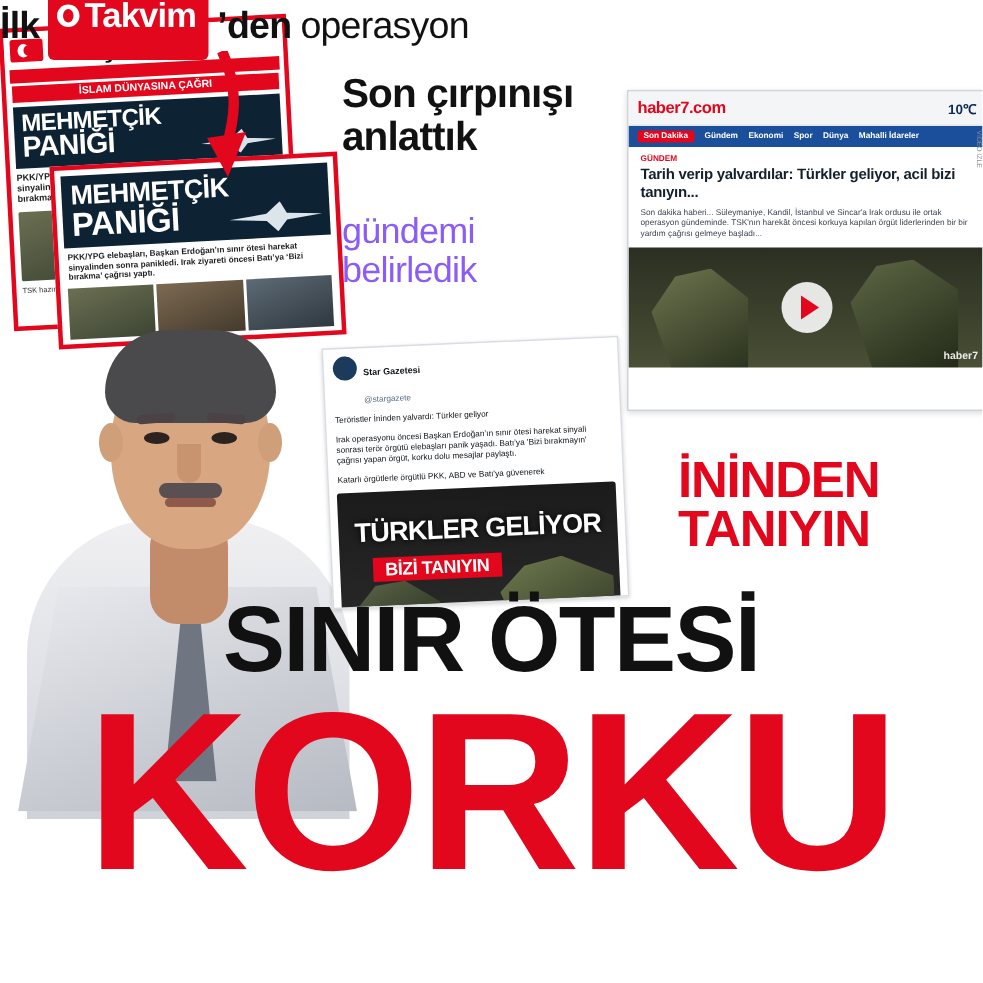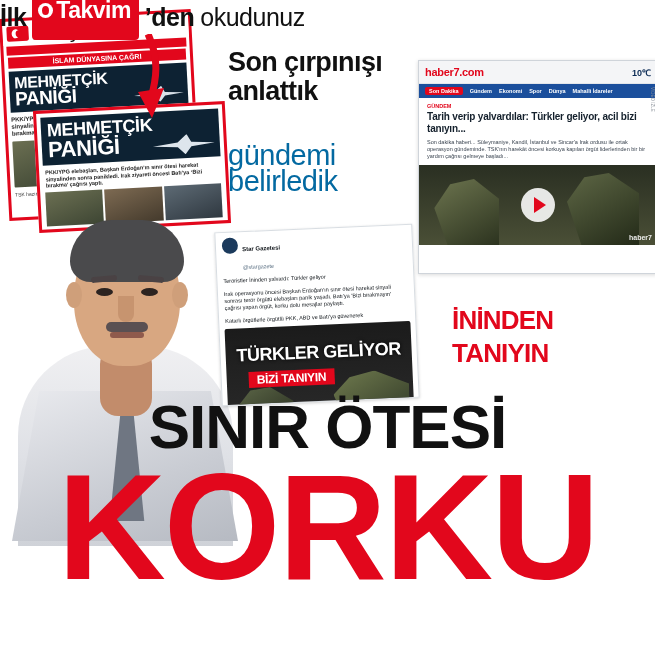--- a/index.html
+++ b/index.html
@@ -139,21 +139,21 @@
   
   .arrow{position:absolute;left:130px;top:34px;width:40px;height:90px;z-index:16;}
 
   
   .son{
     position:absolute;left:228px;top:48px;width:190px;z-index:25;
     font-size:27px;line-height:29px;font-weight:800;color:#111;letter-spacing:-.6px;
   }
   .gundemi{
     position:absolute;left:228px;top:142px;width:180px;z-index:25;
-    font-size:29px;line-height:26px;font-weight:400;color:#0369a1;letter-spacing:-.5px;
+    font-size:24px;line-height:26px;font-weight:400;color:#8b5cf6;letter-spacing:-.5px;
   }
 
   
   .tweet{
     position:absolute;left:218px;top:228px;width:196px;height:172px;
     background:#fff;border:1px solid #d8dde2;transform:rotate(-2.5deg);
     z-index:22;overflow:hidden;box-shadow:0 1px 3px rgba(0,0,0,.18);
   }
   .tw-head{display:flex;gap:4px;padding:5px 6px 2px 6px;align-items:flex-start;}
   .tw-avatar{width:16px;height:16px;border-radius:50%;background:#1b3a5c;flex:0 0 16px;}
@@ -197,36 +197,36 @@
     width:34px;height:34px;border-radius:50%;background:rgba(255,255,255,.88);
     display:flex;align-items:center;justify-content:center;
   }
   .br-play:after{content:"";border-left:12px solid #e2071c;border-top:8px solid transparent;border-bottom:8px solid transparent;margin-left:4px;}
   .br-watermark{position:absolute;right:5px;bottom:4px;font-size:7px;font-weight:800;color:#fff;opacity:.9;}
   .br-side{position:absolute;right:2px;top:26px;width:18px;font-size:4.5px;color:#8a9099;writing-mode:vertical-rl;}
 
   
   .ininden{
     position:absolute;left:452px;top:304px;width:200px;z-index:30;text-align:left;
-    font-size:26px;line-height:33px;font-weight:800;color:#e2071c;letter-spacing:-.8px;
+    font-size:34px;line-height:33px;font-weight:800;color:#e2071c;letter-spacing:-.8px;
   }
 </style>
 </head>
 <body>
 
 <div class="stage">
 
   <div class="topbar">
     <span class="t-ilk">İlk</span>
     <span class="takvim-logo">
       <span class="tk-mark"></span>
       <span class="tk-word">Takvim</span>
     </span>
     <span class="t-den">’den</span>
-    <span class="t-oku">okudunuz</span>
+    <span class="t-oku">operasyon</span>
   </div>
 
   <div class="paper-aksam">
     <div class="aksam-head">
       <span class="aksam-flag"></span>
       <span class="aksam-word">AKŞAM</span>
     </div>
     <div class="aksam-strip"></div>
     <div class="aksam-banner">İSLAM DÜNYASINA ÇAĞRI</div>
     <div class="mehmet-box">

